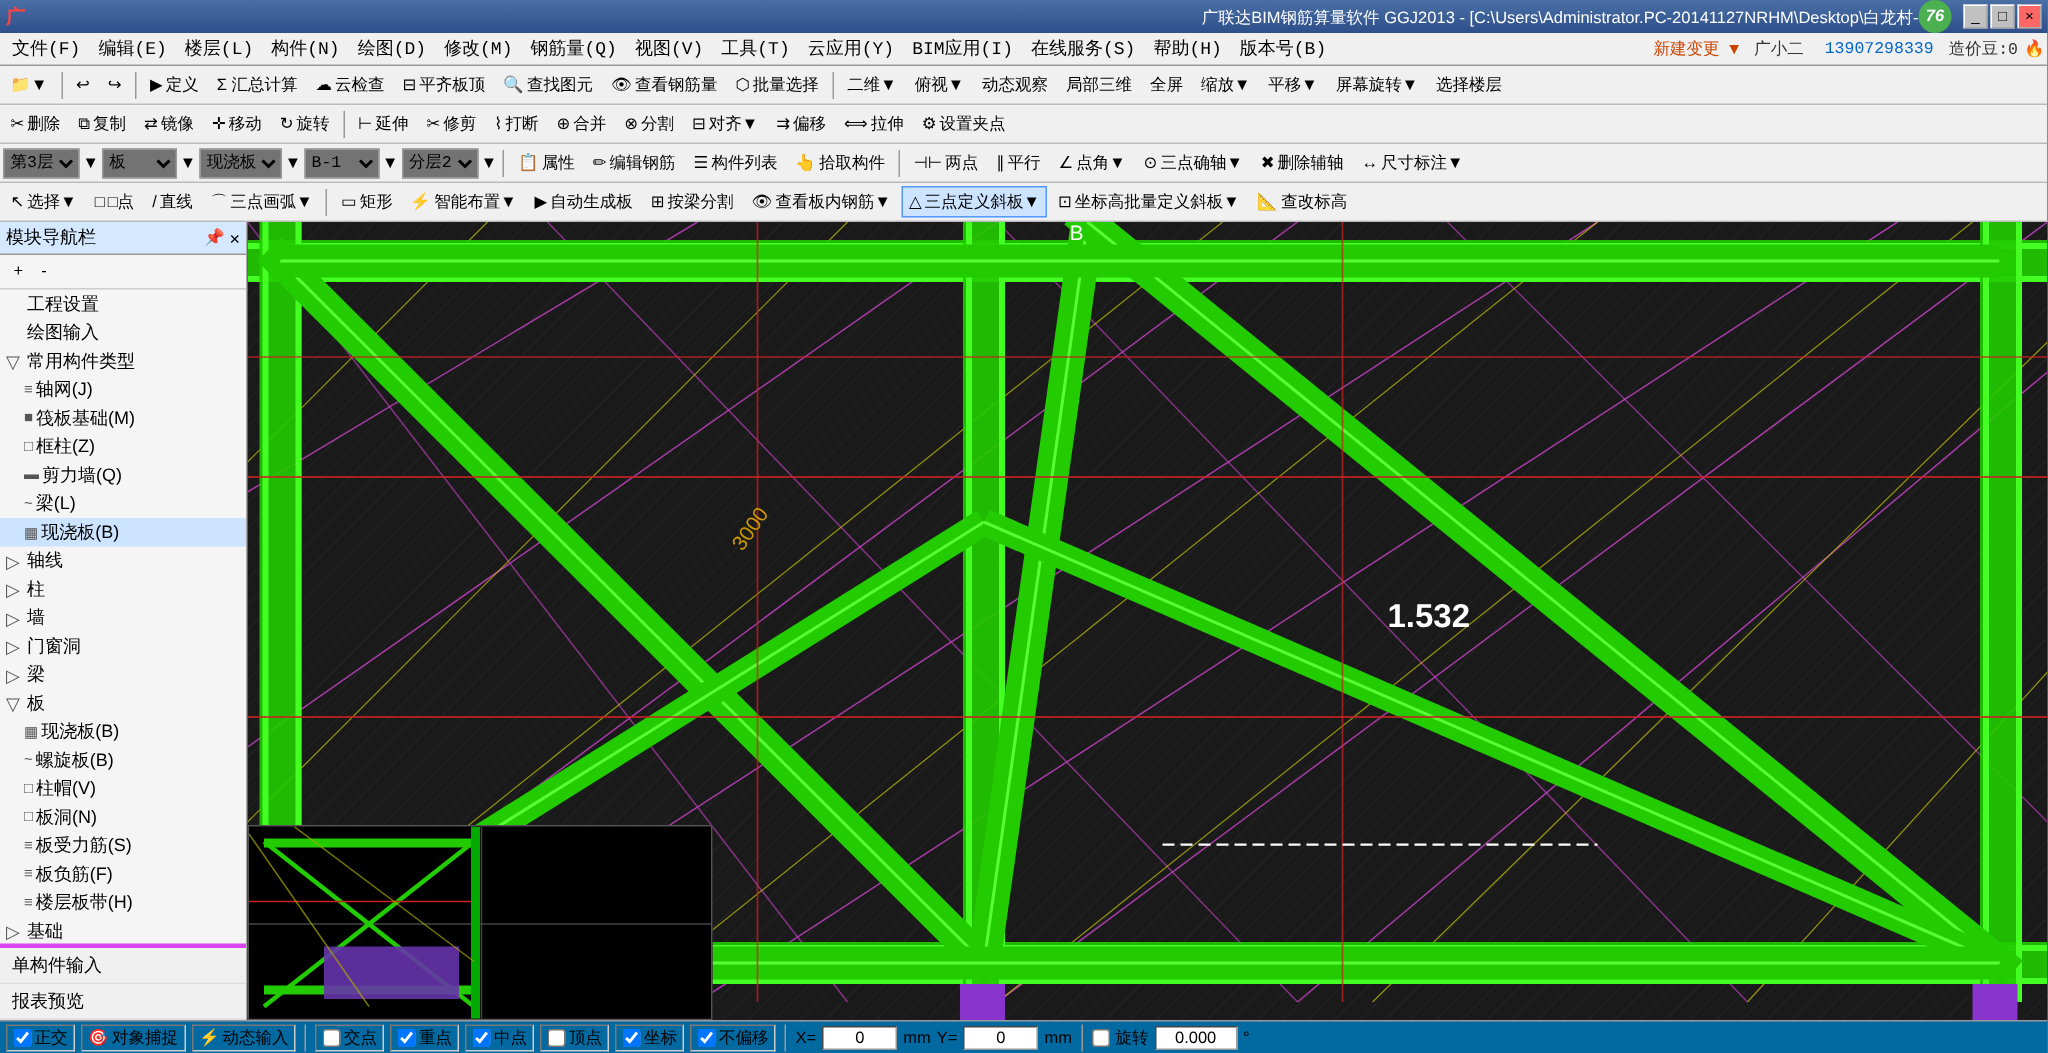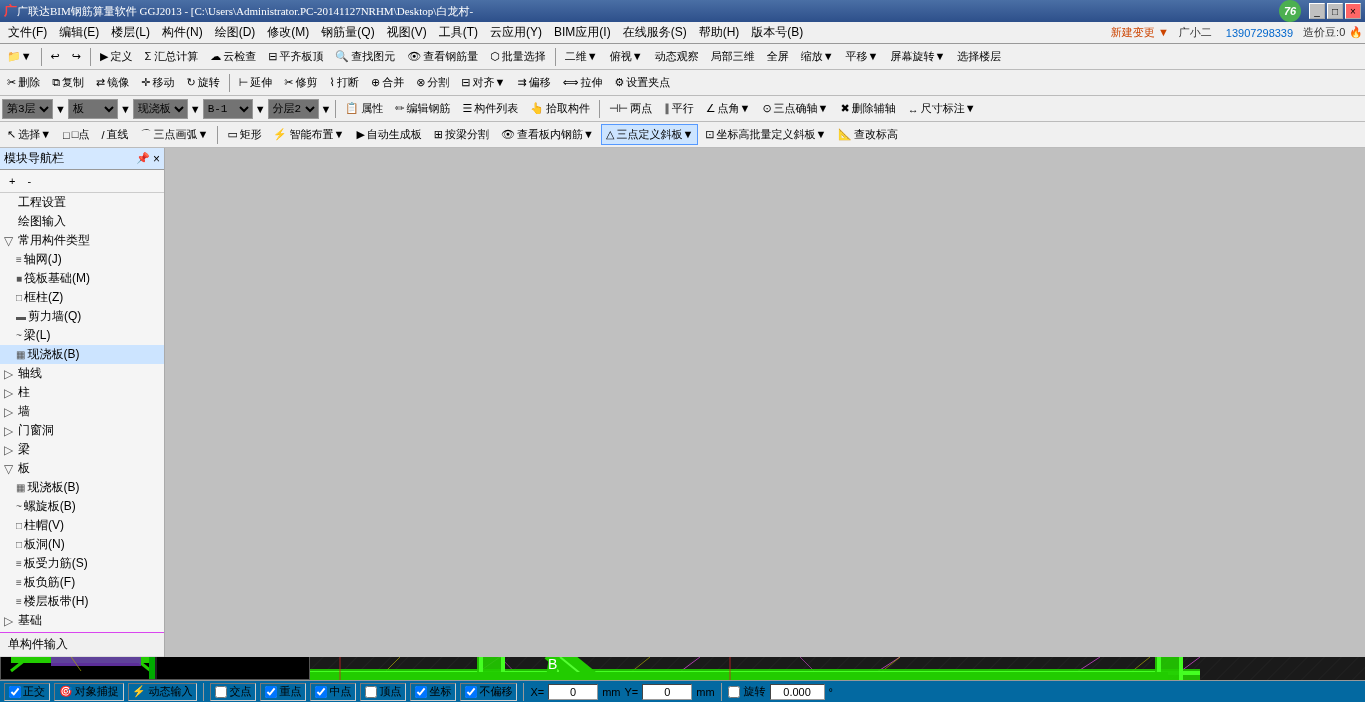--- a/index.html
+++ b/index.html
@@ -9,21 +9,21 @@
     #titlebar {
       height: 22px;
       background: linear-gradient(to bottom, #4a6fa5, #2d4f8a);
       color: white;
       display: flex;
       align-items: center;
       justify-content: space-between;
       padding: 0 4px;
       font-size: 11px;
     }
-    #titlebar-title { flex: 1; text-align: left; font-size: 11px; white-space: nowrap; overflow: hidden; font-family: Liberation Serif, serif; }
+    #titlebar-title { flex: 1; text-align: right; font-size: 11px; white-space: nowrap; overflow: hidden; }
     #titlebar-controls { display: flex; gap: 2px; }
     .title-btn {
       width: 16px; height: 16px;
       background: #c0c0c0;
       border: 1px outset #fff;
       display: flex; align-items: center; justify-content: center;
       font-size: 10px; color: #000; cursor: pointer;
     }
     .title-score-badge {
       background: #4CAF50; color: white; border-radius: 50%;
@@ -33,20 +33,21 @@
 
     
     #menubar {
       height: 22px;
       background: #f0f0f0;
       border-bottom: 1px solid #999;
       display: flex;
       align-items: center;
       padding: 0 2px;
       font-size: 12px;
+      font-family: Liberation Mono, monospace;
     }
     .menu-item {
       padding: 2px 6px;
       cursor: pointer;
       white-space: nowrap;
     }
     #menubar-right {
       margin-left: auto;
       display: flex; align-items: center; gap: 4px; font-size: 11px; color: #333;
     }
@@ -113,21 +114,21 @@
       display: flex;
       align-items: center;
       gap: 2px;
       white-space: nowrap;
     }
     .tree-item.selected { background: #cce4ff; }
     .tree-icon { font-size: 10px; color: #555; }
     .tree-indent-1 { padding-left: 16px; }
     .tree-expand { width: 12px; display: inline-block; color: #555; }
     #sidebar-bottom {
-      border-top: 1px solid #d946ef;
+      border-top: 3px solid #d946ef;
       background: #f0f0f0;
     }
     .sidebar-bottom-btn {
       padding: 3px 8px;
       font-size: 12px;
       cursor: pointer;
       border-bottom: 1px solid #ddd;
     }
 
     
@@ -341,21 +342,21 @@
   <div class="tb-btn">▭ <span>矩形</span></div>
   <div class="tb-btn">⚡ <span>智能布置▼</span></div>
   <div class="tb-btn">▶ <span>自动生成板</span></div>
   <div class="tb-btn">⊞ <span>按梁分割</span></div>
   <div class="tb-btn">👁 <span>查看板内钢筋▼</span></div>
   <div class="tb-btn active">△ <span>三点定义斜板▼</span></div>
   <div class="tb-btn">⊡ <span>坐标高批量定义斜板▼</span></div>
   <div class="tb-btn">📐 <span>查改标高</span></div>
 </div>
 
-<div id="main-layout" style="height: calc(702px - 22px - 22px - 26px - 26px - 26px - 26px - 22px); flex-direction: column;">
+<div id="main-layout" style="height: calc(702px - 22px - 22px - 26px - 26px - 26px - 26px - 22px);">
 
   <div id="sidebar">
     <div id="sidebar-header">
       <span>模块导航栏</span>
       <span style="display:flex;gap:3px;">
         <span style="cursor:pointer;font-size:11px;">📌</span>
         <span style="cursor:pointer;">×</span>
       </span>
     </div>
 
@@ -465,20 +466,21 @@
       </div>
       <div class="tree-item">
         
         
       </div>
 
     </div>
 
     <div id="sidebar-bottom">
       <div class="sidebar-bottom-btn">单构件输入</div>
+      <div class="sidebar-bottom-btn">报表预览</div>
     </div>
   </div>
 
   <div id="canvas-area">
     <svg width="100%" height="100%" style="position:absolute;top:0;left:0;">
 
       <rect width="100%" height="100%" fill="#1a1a1a"></rect>
 
       <defs>
         <pattern id="hatch1" width="12" height="12" patternUnits="userSpaceOnUse" patternTransform="rotate(45)">

